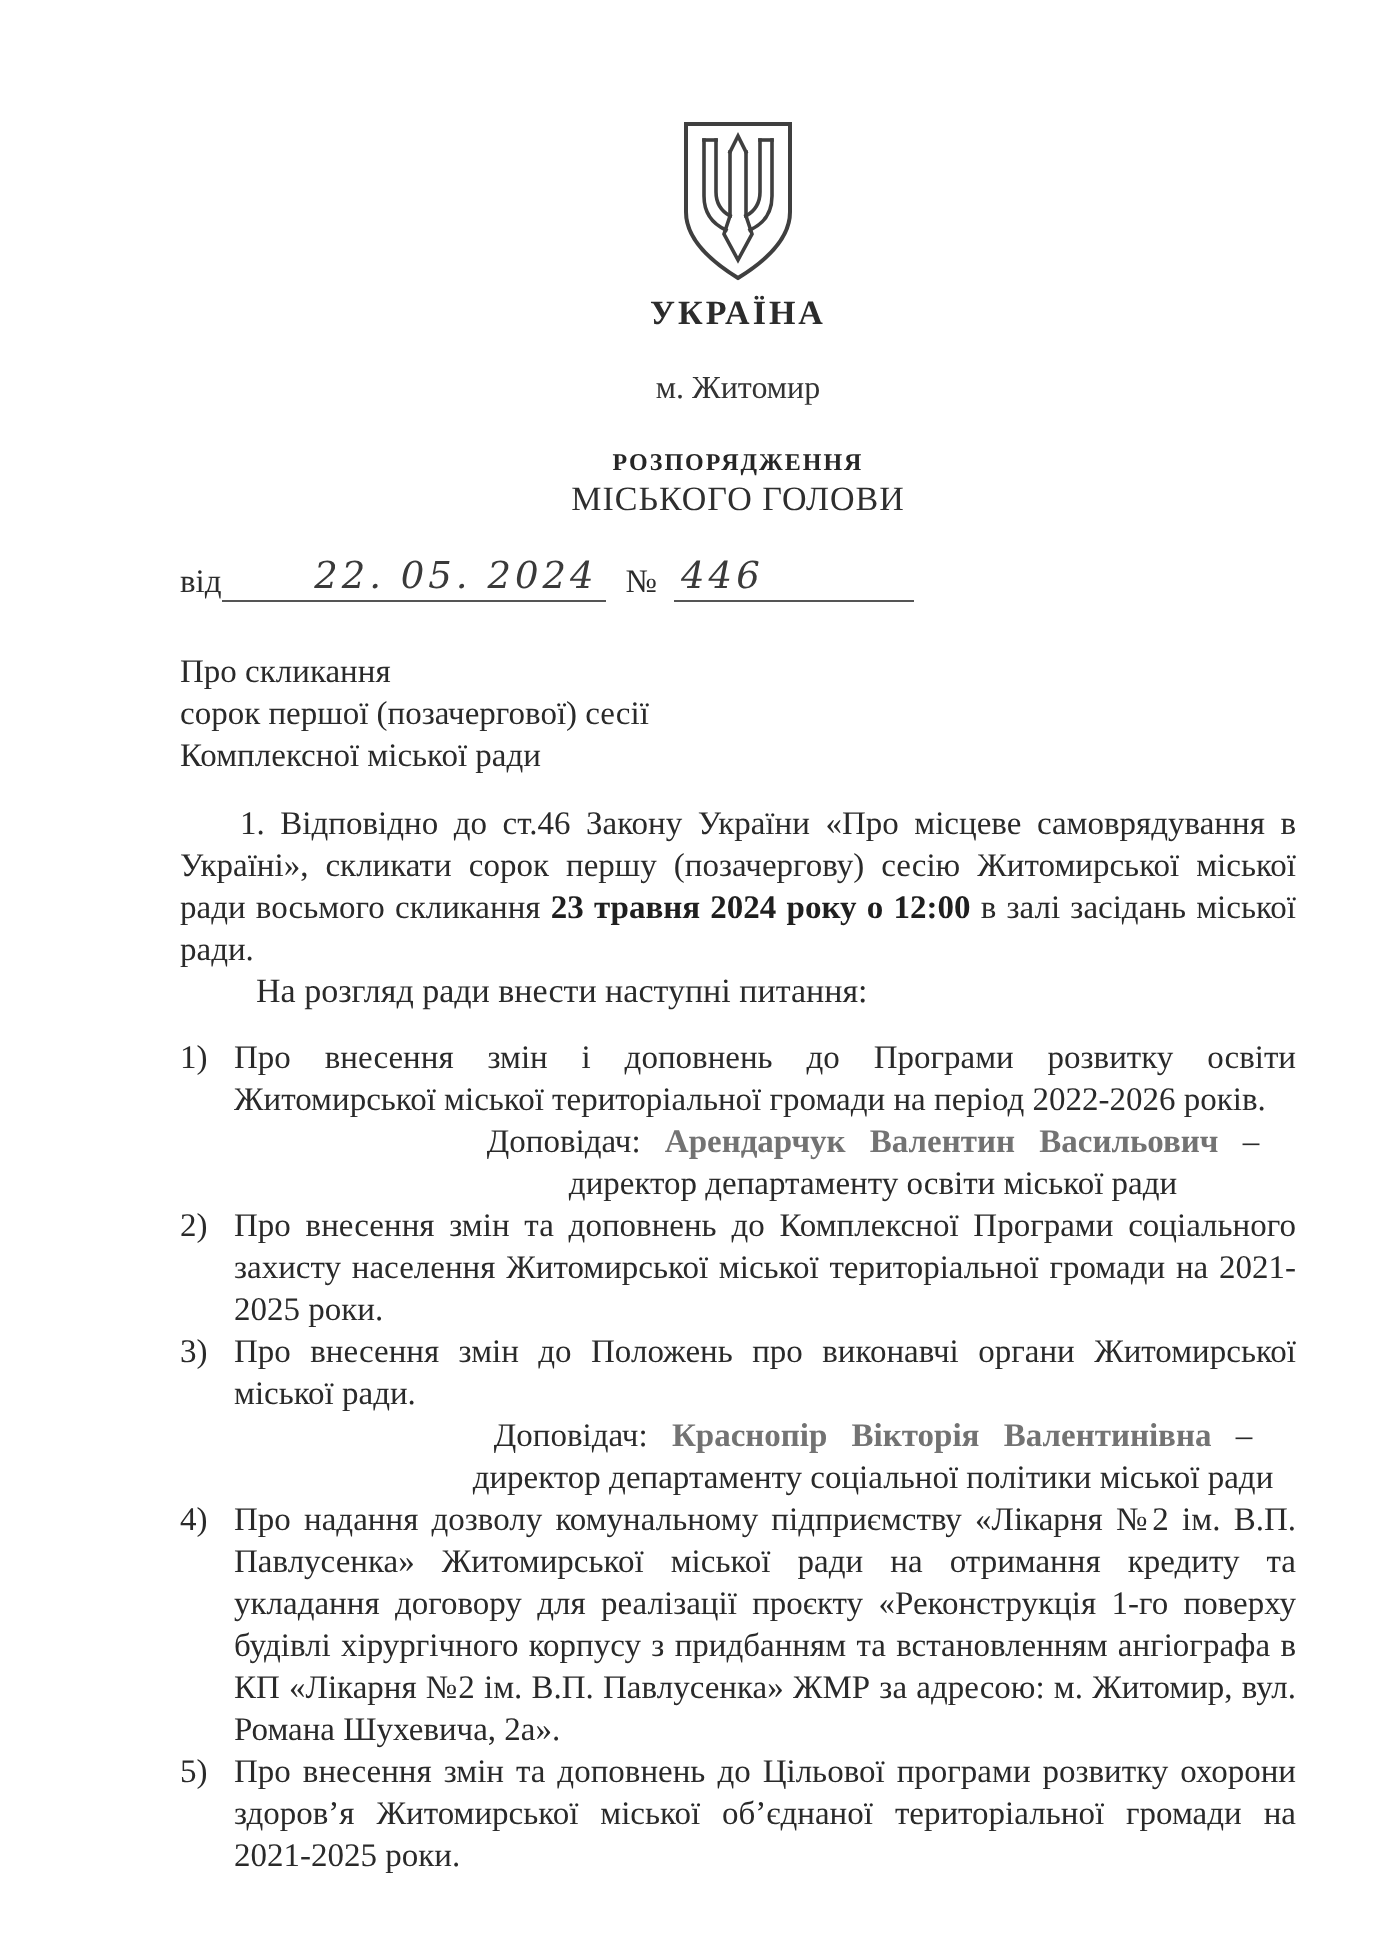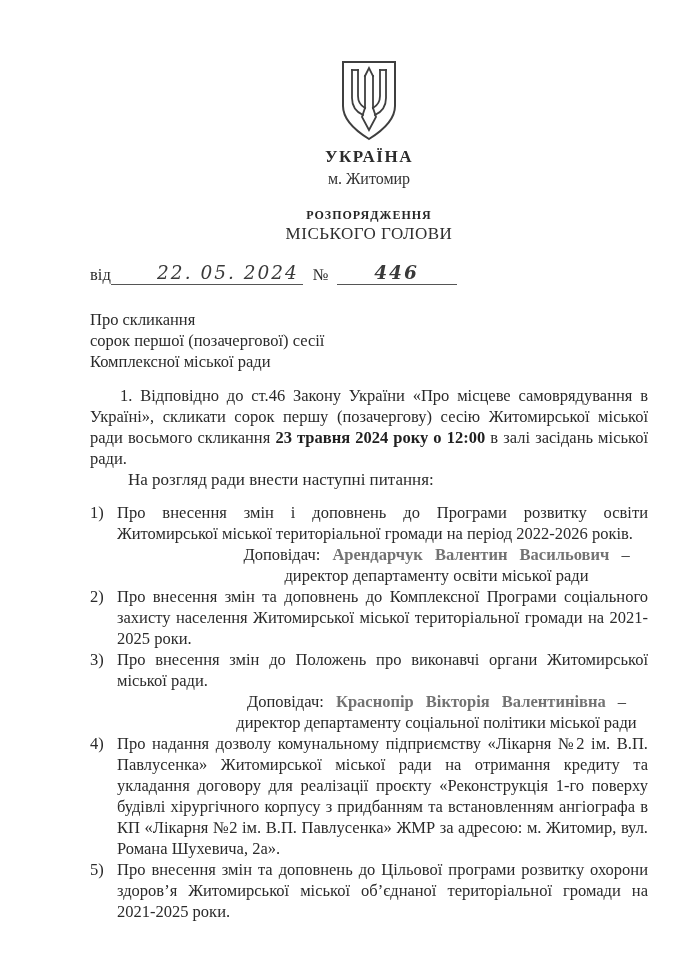--- a/index.html
+++ b/index.html
@@ -14,43 +14,43 @@
     width:692px;height:876px;
     padding:60px 44px 30px 90px;
   }
   
   .hdr{text-align:center;}
   .emblem{display:flex;justify-content:center;margin-bottom:5px;}
   .country{
     font-size:17px;font-weight:bold;letter-spacing:1.5px;color:#2c2c2c;
     margin-top:2px;
   }
-  .city{font-size:16px;color:#333;margin-top:3px;}
+  .city{font-size:16px;color:#333;margin-top:19px;}
   .doc-type{margin-top:20px;}
   .doc-type-1{font-size:12px;font-weight:bold;letter-spacing:1px;color:#262626;}
   .doc-type-2{font-size:17px;letter-spacing:.5px;color:#2e2e2e;margin-top:1px;}
   
   .meta-line{
     margin-top:18px;
     font-size:16.5px;color:#2c2c2c;
     display:flex;align-items:flex-end;
   }
   .hand{
     font-family:"DejaVu Serif","Liberation Serif",serif;
     font-style:italic;font-size:18.5px;letter-spacing:2px;color:#3a3a3a;
     white-space:nowrap;
   }
   .u-date{
     display:inline-block;min-width:182px;text-align:right;
     border-bottom:1.5px solid #555;padding:0 4px 1px 6px;
   }
   .num-sign{margin:0 8px 0 10px;}
   .u-num{
-    display:inline-block;min-width:112px;text-align:center;
-    border-bottom:1.5px solid #555;padding:0 4px 1px 4px;font-weight:bold;
+    display:inline-block;min-width:112px;text-align:left;
+    border-bottom:1.5px solid #555;padding:0 4px 1px 4px;
   }
   
   .subject{margin-top:24px;font-size:16.5px;line-height:21px;color:#2a2a2a;}
   
   .para{
     margin-top:13px;font-size:16.5px;line-height:21px;color:#2a2a2a;
     text-align:justify;text-indent:30px;
   }
   .para b{color:#1f1f1f;}
   .intro{

